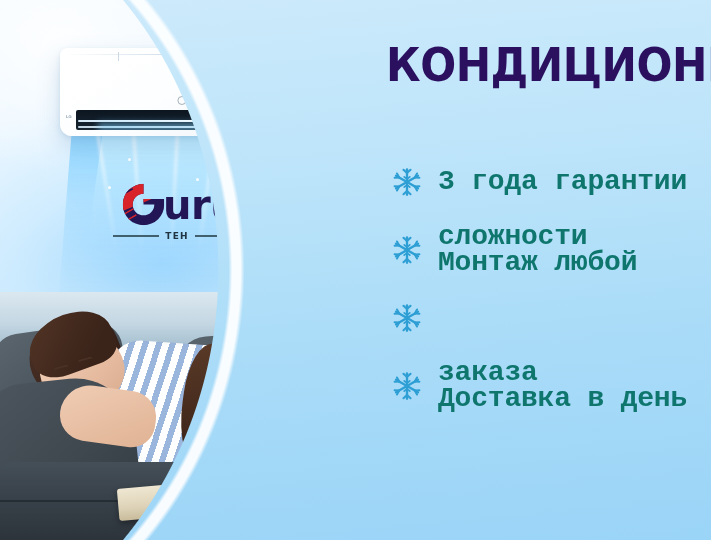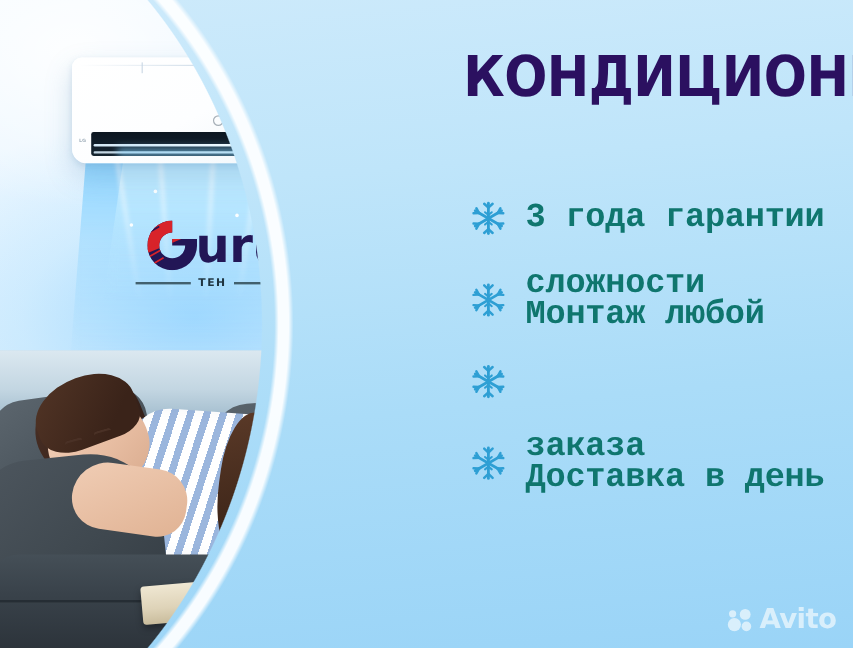--- a/index.html
+++ b/index.html
@@ -709,23 +709,14 @@
         </g>
       </svg>
       <div class="ftext">
         <div>заказа</div>
         <div>Доставка в день</div>
       </div>
     </div>
 
   </div>
 
-  <div class="avito">
-    <svg class="dots" viewBox="0 0 44 40">
-      <circle cx="12" cy="27" r="11" fill="#ffffff"></circle>
-      <circle cx="32" cy="30" r="8" fill="#ffffff"></circle>
-      <circle cx="30" cy="10" r="9" fill="#ffffff"></circle>
-      <circle cx="9" cy="9" r="6" fill="#ffffff"></circle>
-    </svg>
-    <span class="wordmark">Avito</span>
-  </div>
 
 </div>
 
 </body></html>

